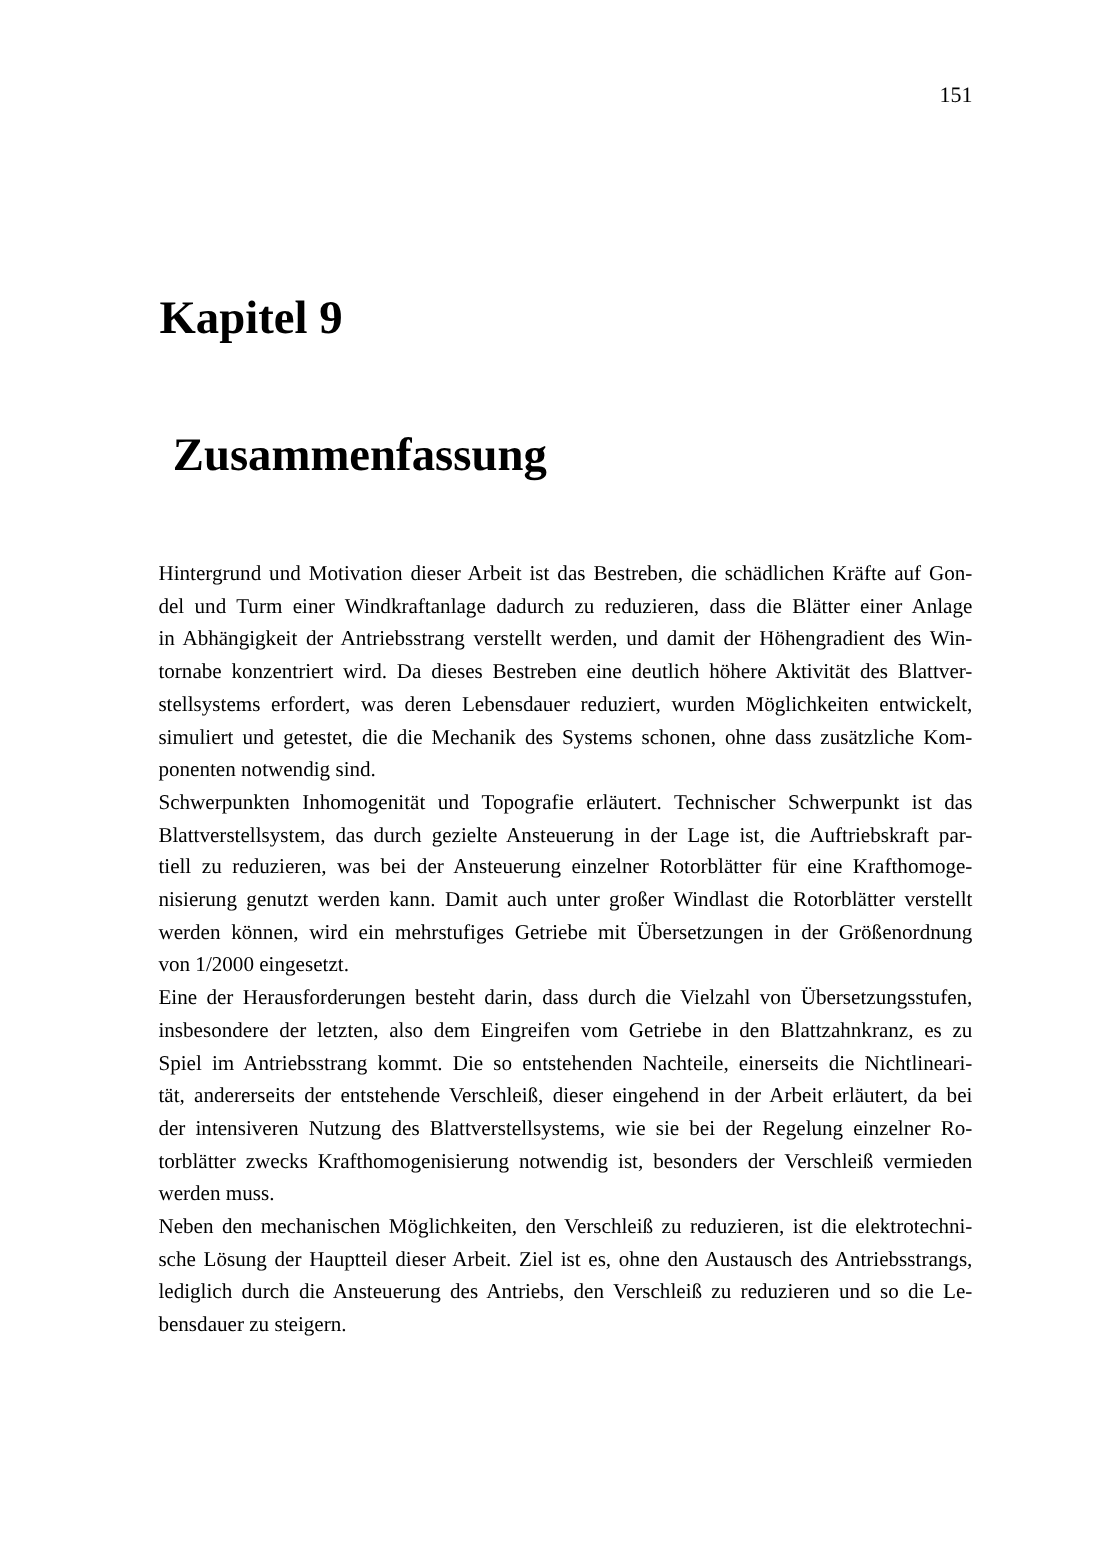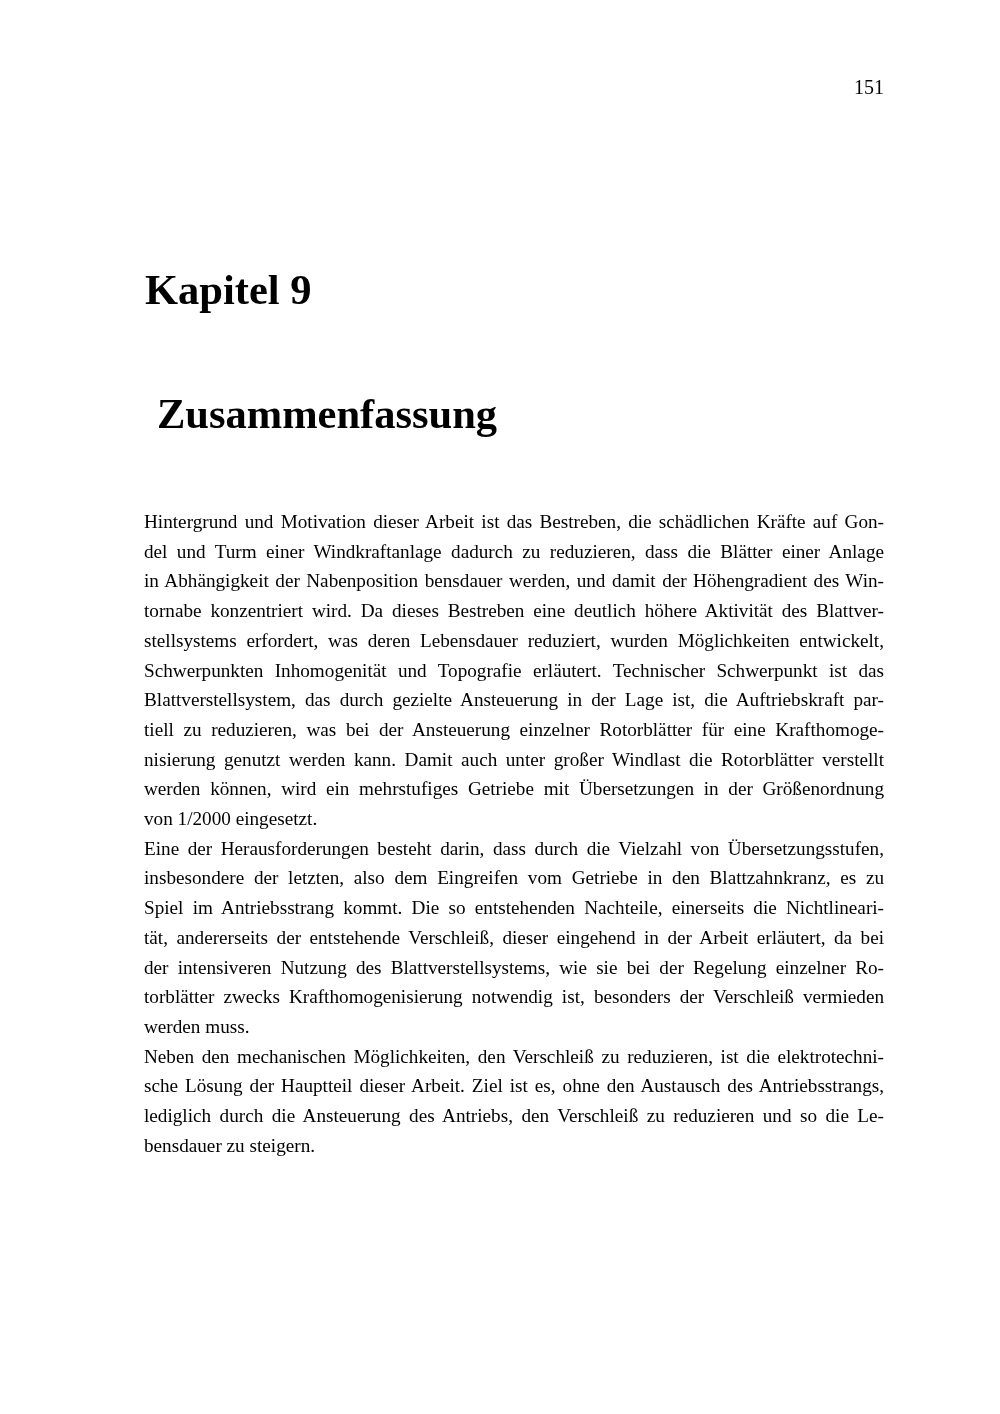--- a/index.html
+++ b/index.html
@@ -66,23 +66,25 @@
 <div class="page">
   <div class="page-number">151</div>
 
   <h1 class="chapter-number">Kapitel 9</h1>
 
   <h1 class="chapter-title">Zusammenfassung</h1>
 
   <div class="body-text">
       <div class="line">Hintergrund und Motivation dieser Arbeit ist das Bestreben, die schädlichen Kräfte auf Gon-</div>
       <div class="line">del und Turm einer Windkraftanlage dadurch zu reduzieren, dass die Blätter einer Anlage</div>
-      <div class="line">in Abhängigkeit der Nabenposition bensdauer werden, und damit der Höhengradient des Win-</div>
+      <div class="line">in Abhängigkeit der Antriebsstrang verstellt werden, und damit der Höhengradient des Win-</div>
       <div class="line">tornabe konzentriert wird. Da dieses Bestreben eine deutlich höhere Aktivität des Blattver-</div>
       <div class="line">stellsystems erfordert, was deren Lebensdauer reduziert, wurden Möglichkeiten entwickelt,</div>
+      <div class="line">simuliert und getestet, die die Mechanik des Systems schonen, ohne dass zusätzliche Kom-</div>
+      <div class="line para-last">ponenten notwendig sind.</div>
       <div class="line">Schwerpunkten Inhomogenität und Topografie erläutert. Technischer Schwerpunkt ist das</div>
       <div class="line">Blattverstellsystem, das durch gezielte Ansteuerung in der Lage ist, die Auftriebskraft par-</div>
       <div class="line">tiell zu reduzieren, was bei der Ansteuerung einzelner Rotorblätter für eine Krafthomoge-</div>
       <div class="line">nisierung genutzt werden kann. Damit auch unter großer Windlast die Rotorblätter verstellt</div>
       <div class="line">werden können, wird ein mehrstufiges Getriebe mit Übersetzungen in der Größenordnung</div>
       <div class="line para-last">von 1/2000 eingesetzt.</div>
       <div class="line">Eine der Herausforderungen besteht darin, dass durch die Vielzahl von Übersetzungsstufen,</div>
       <div class="line">insbesondere der letzten, also dem Eingreifen vom Getriebe in den Blattzahnkranz, es zu</div>
       <div class="line">Spiel im Antriebsstrang kommt. Die so entstehenden Nachteile, einerseits die Nichtlineari-</div>
       <div class="line">tät, andererseits der entstehende Verschleiß, dieser eingehend in der Arbeit erläutert, da bei</div>

